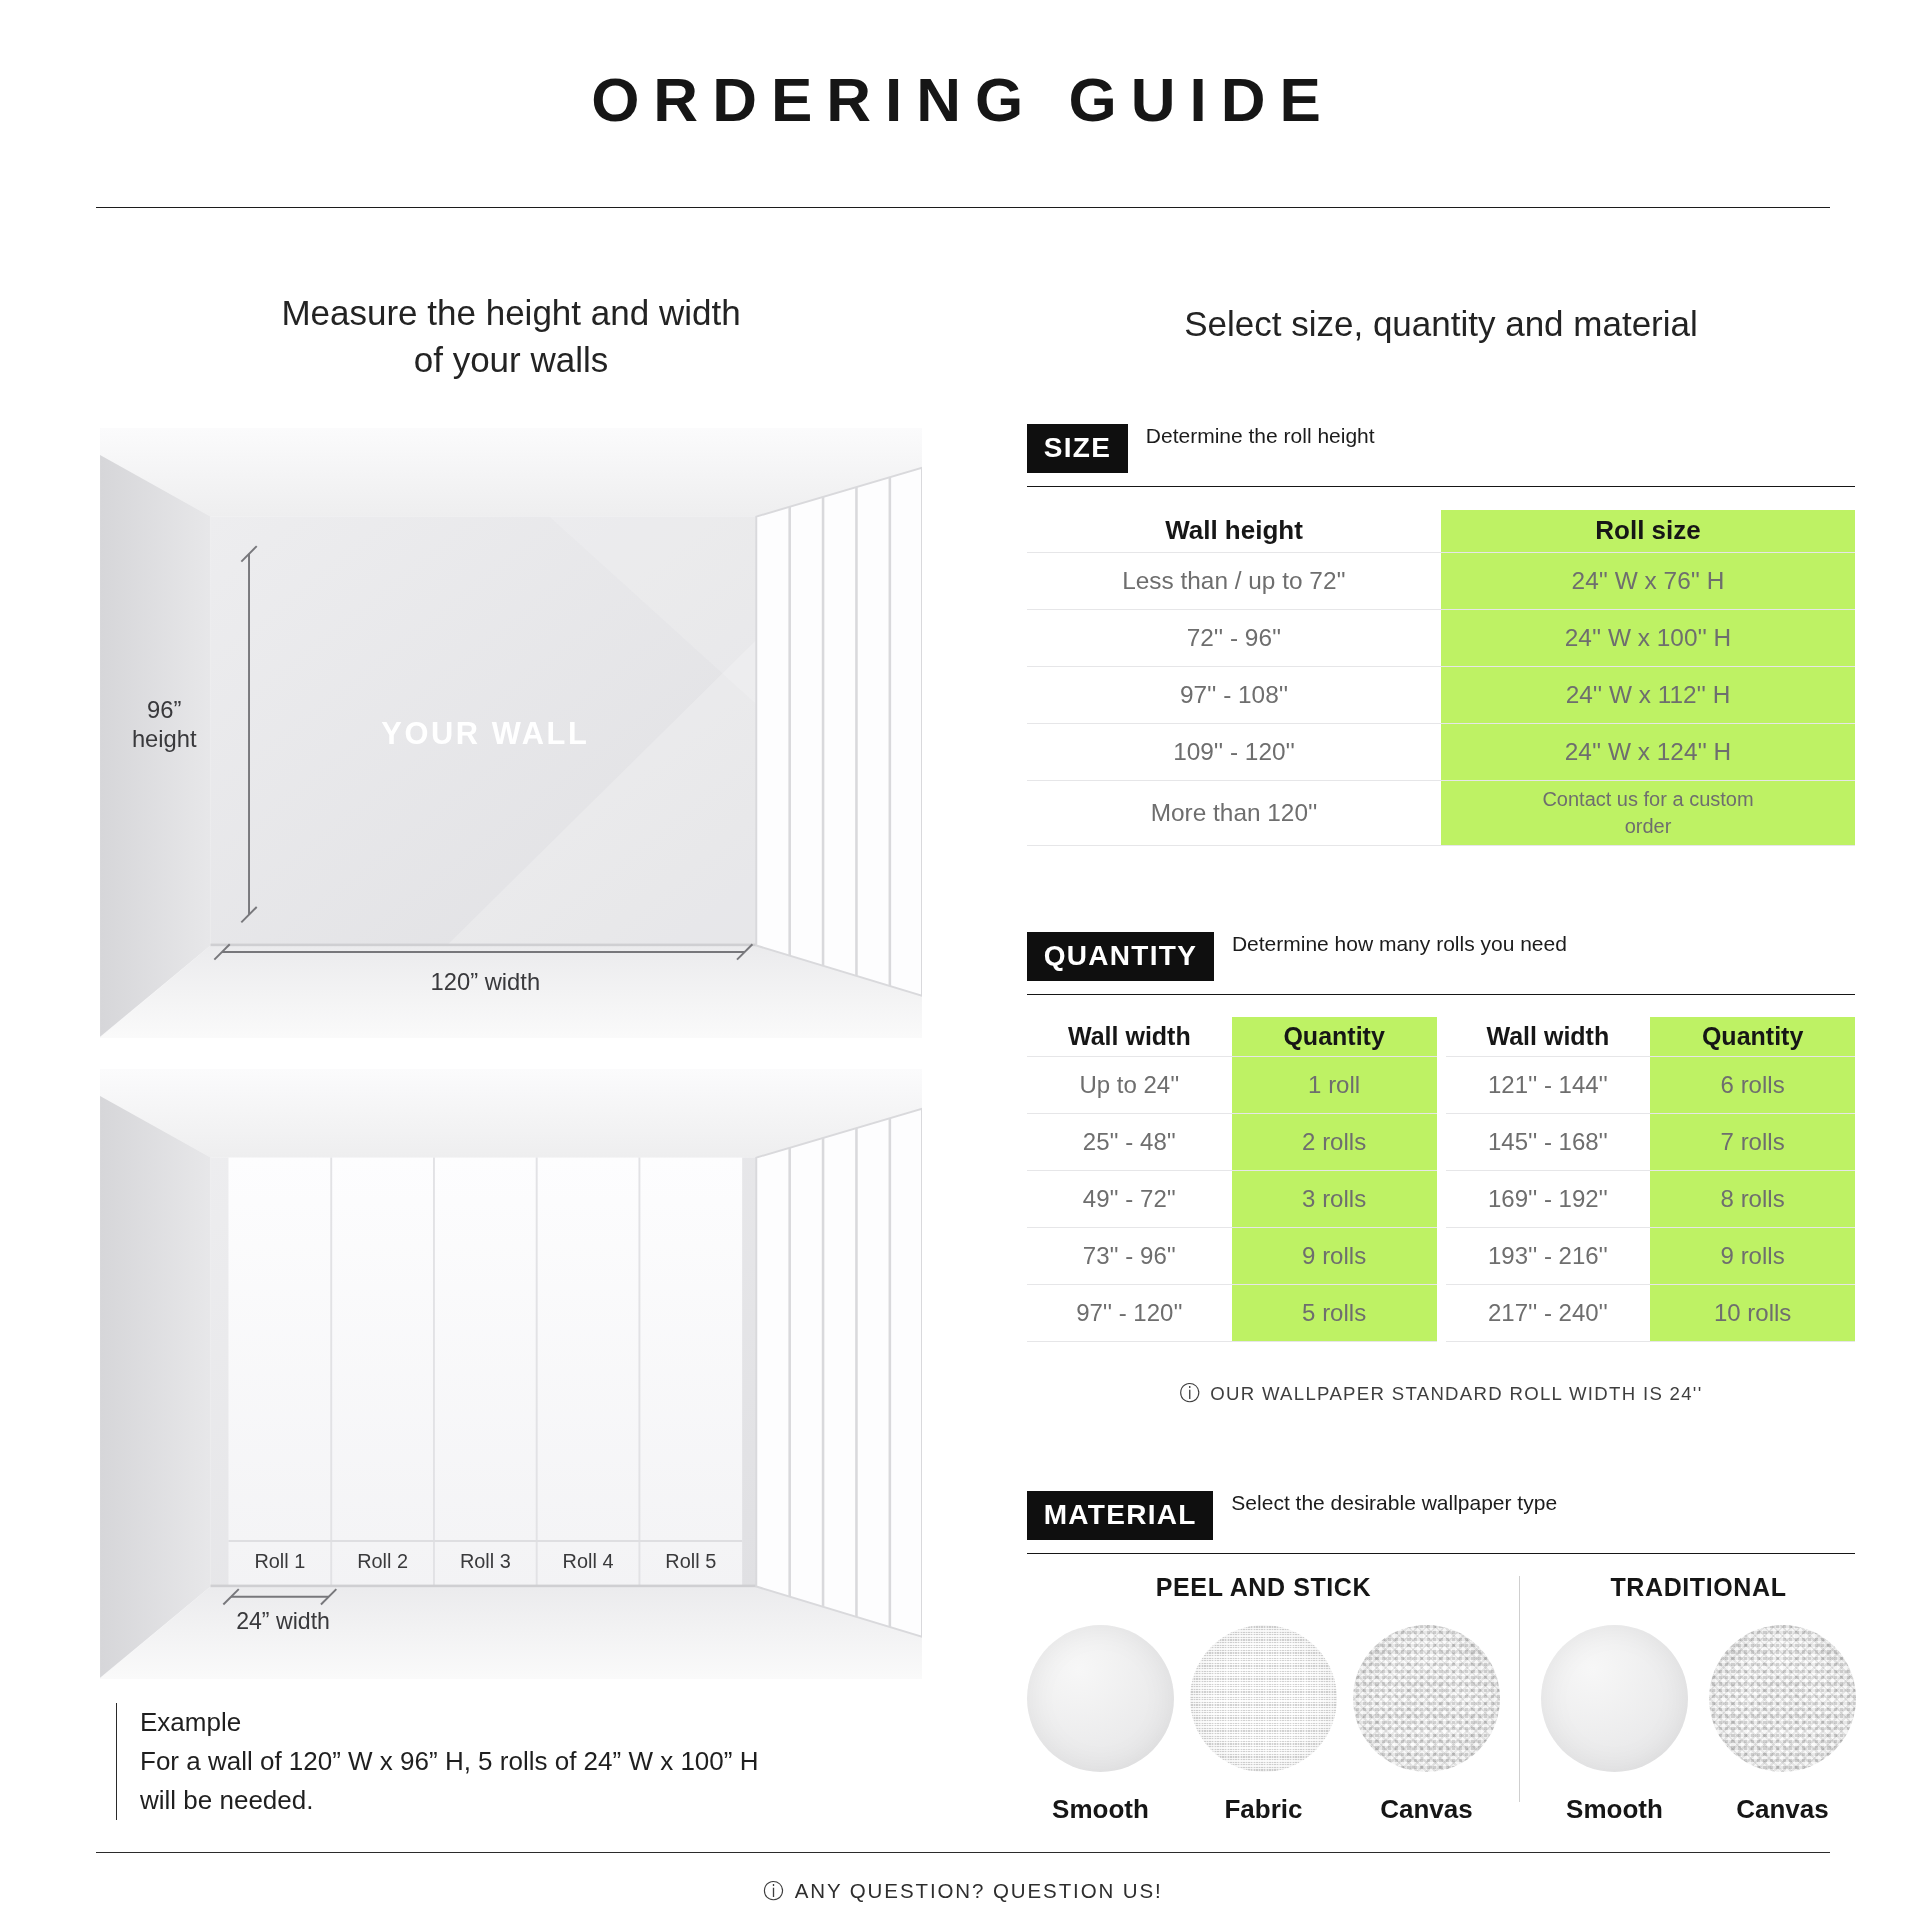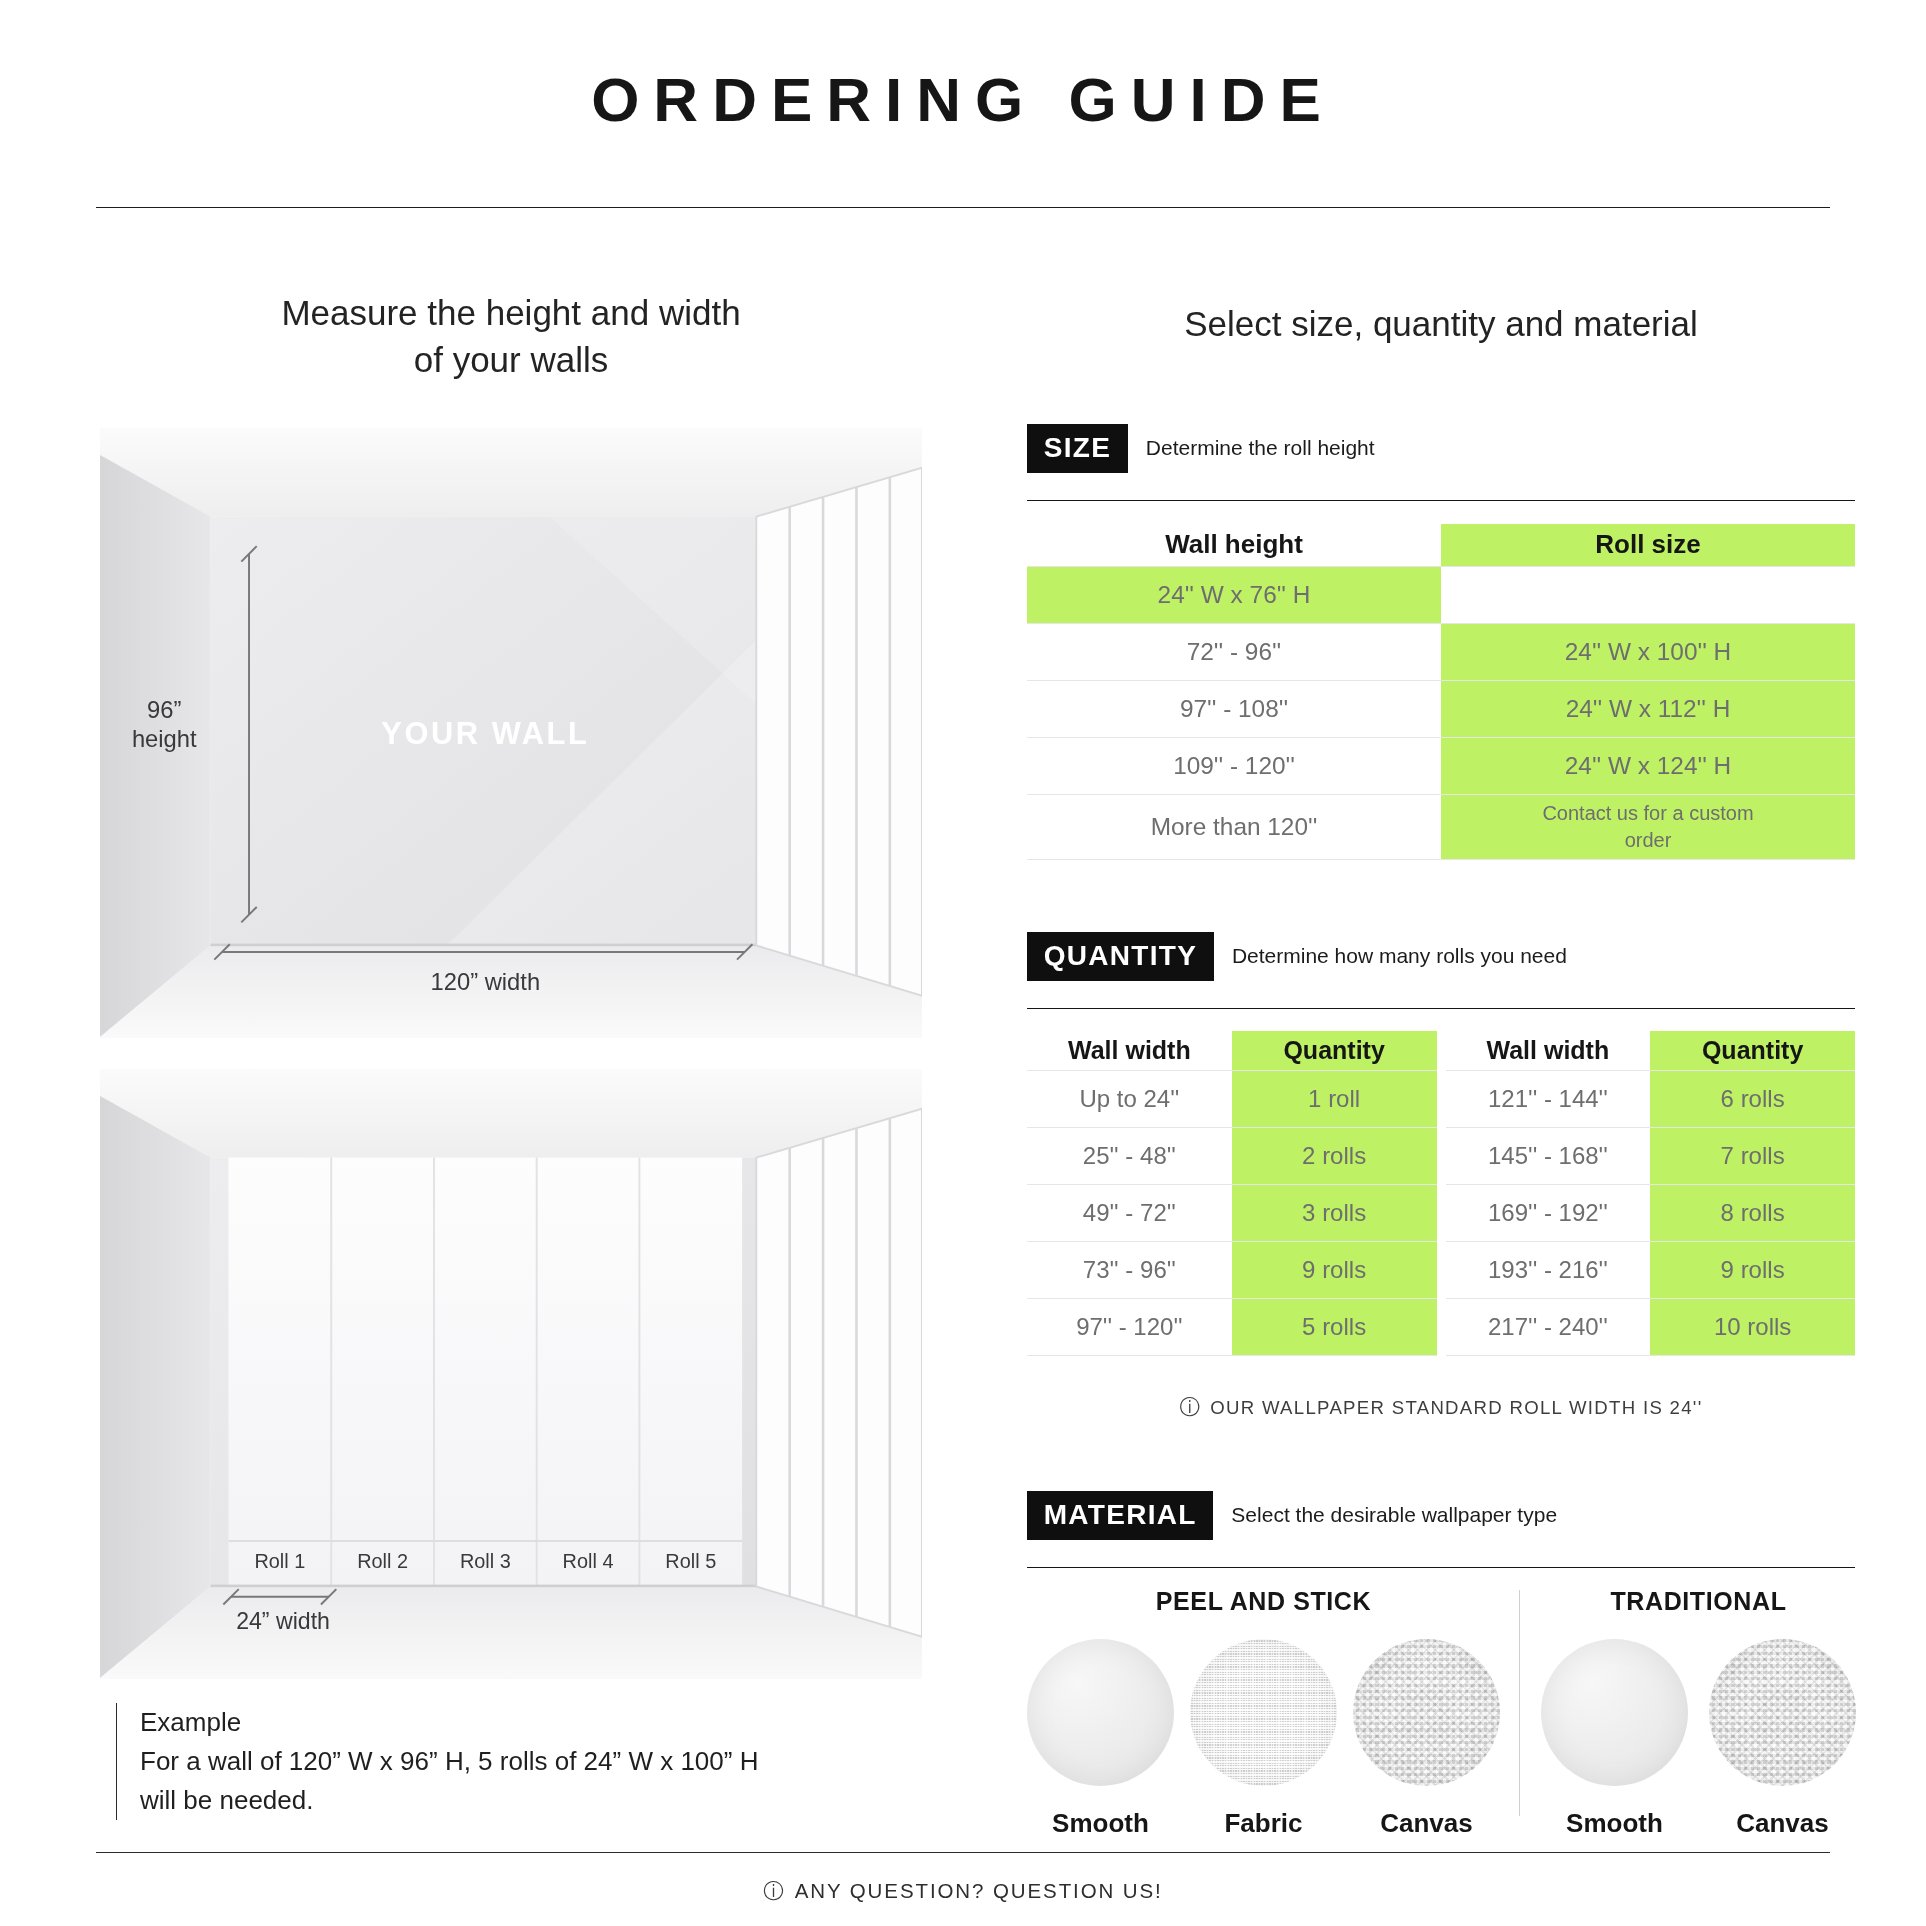--- a/index.html
+++ b/index.html
@@ -45,22 +45,22 @@
     font-size:26px; line-height:1.5; color:#1f1f1f;
   }
 
   
   .sec { position:absolute; left:1027px; width:828px; }
   #size-section     { top:424px;  }
   #quantity-section { top:932px; }
   #material-section { top:1491px; }
 
   .sec-header {
-    display:flex; align-items:center;
-    border-bottom:1.9px solid #161616; padding-bottom:27px;
+    display:flex; 
+    border-bottom:1.9px solid #161616; padding-bottom:13px;
   }
   .badge {
     background:#0f0f0f; color:#ffffff;
     font-weight:700; font-size:28px; letter-spacing:1.3px;
     padding:8.3px 16.7px; flex:0 0 auto;
   }
   .sec-sub { font-size:21px; margin-left:18px; color:#1c1c1c; white-space:nowrap; }
 
   
   .tbl { margin-top:23px; border-bottom:1.3px solid #e6e6e8; }
@@ -260,20 +260,21 @@
   <div class="sec-header">
     <span class="badge">SIZE</span>
     <span class="sec-sub">Determine the roll height</span>
   </div>
   <div class="tbl">
     <div class="tr th">
       <div class="td">Wall height</div>
       <div class="td alt">Roll size</div>
     </div>
     <div class="tr">
+      <div class="td">Less than / up to 72''</div>
       <div class="td alt">24'' W x 76'' H</div>
     </div>
     <div class="tr">
       <div class="td">72'' - 96''</div>
       <div class="td alt">24'' W x 100'' H</div>
     </div>
     <div class="tr">
       <div class="td">97'' - 108''</div>
       <div class="td alt">24'' W x 112'' H</div>
     </div>

